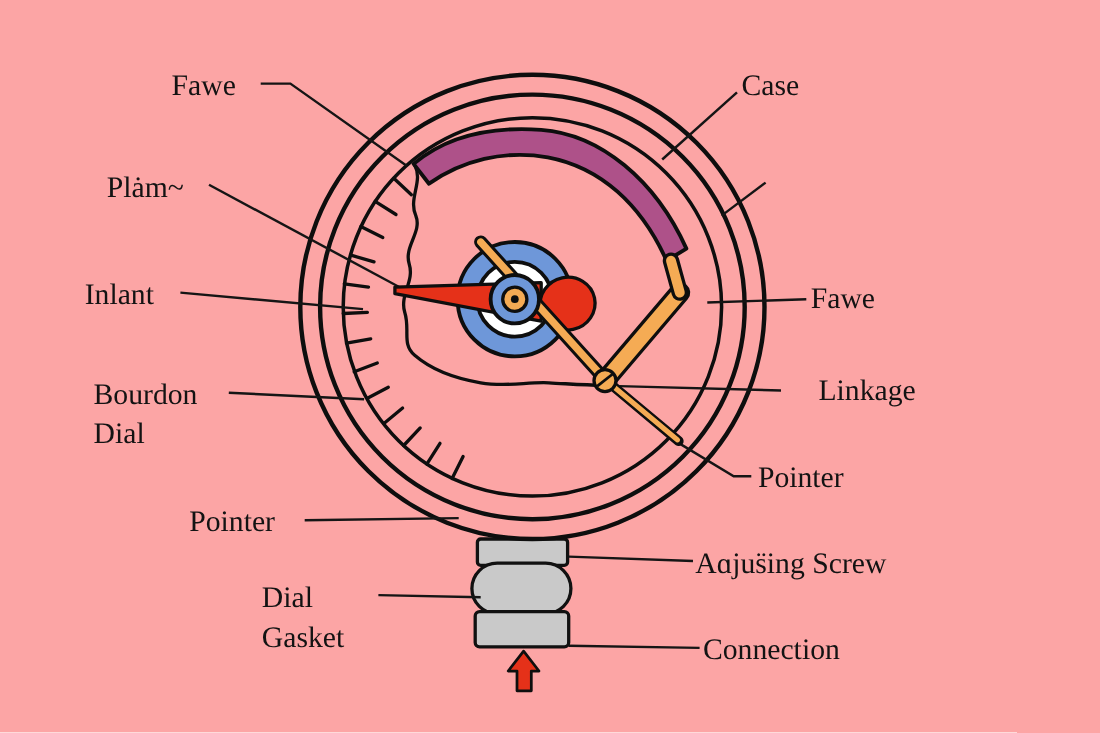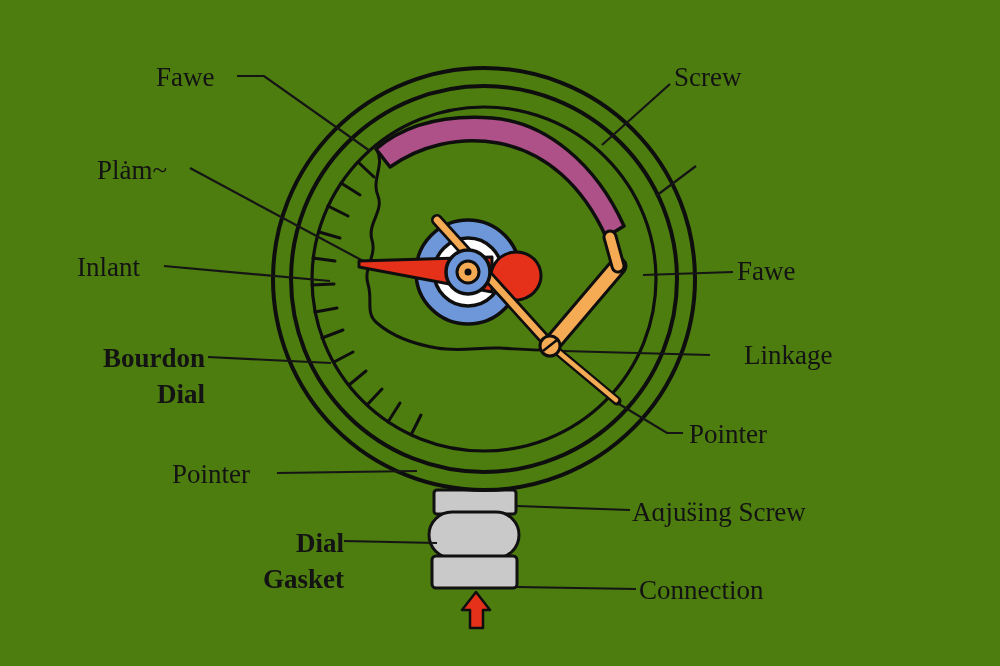--- a/index.html
+++ b/index.html
@@ -1,31 +1,31 @@
 <!DOCTYPE html>
 <html><head>
 <meta charset="utf-8">
 <style>
   html,body{margin:0;padding:0;background:#ffffff;}
   #stage{
     position:relative;
     width:1000px;height:666px;
-    background:#4d7c0f;
+    background:#fca5a5;
     overflow:hidden;
     font-family:"Liberation Serif", serif;
   }
   #gauge-svg{position:absolute;left:0;top:0;}
   .label{
     position:absolute;
     font-size:27px;
     color:#131313;
     white-space:nowrap;
     line-height:30px;
   }
-  .label.center{text-align:right;line-height:36px;font-weight:bold;}
+  .label.center{text-align:left;line-height:36px;}
 </style>
 </head>
 <body>
 
 <div id="stage">
 
   <svg id="gauge-svg" width="1000" height="666" viewBox="0 0 1000 666">
 
     <g fill="#c9c9c9" stroke="#111" stroke-width="3">
       <rect x="434" y="490" width="82" height="24" rx="3"></rect>
@@ -131,20 +131,20 @@
   <div class="label" style="left:77px;top:252px">Inlant</div>
   <div class="label center" style="left:85px;top:340px;width:120px">
     <span>Bourdon</span><br>
     <span>Dial</span>
   </div>
   <div class="label" style="left:172px;top:459px">Pointer</div>
   <div class="label center" style="left:238px;top:525px;width:106px">
     <span>Dial</span><br>
     <span>Gasket</span>
   </div>
-  <div class="label" style="left:674px;top:62px">Screw</div>
+  <div class="label" style="left:674px;top:62px">Case</div>
   <div class="label" style="left:737px;top:256px">Fawe</div>
   <div class="label" style="left:744px;top:340px">Linkage</div>
   <div class="label" style="left:689px;top:419px">Pointer</div>
   <div class="label" style="left:639px;top:575px">Connection</div>
   <div class="label" style="left:632px;top:497px">Aɑjus̈ing Screw</div>
 
 </div>
 
 </body></html>

